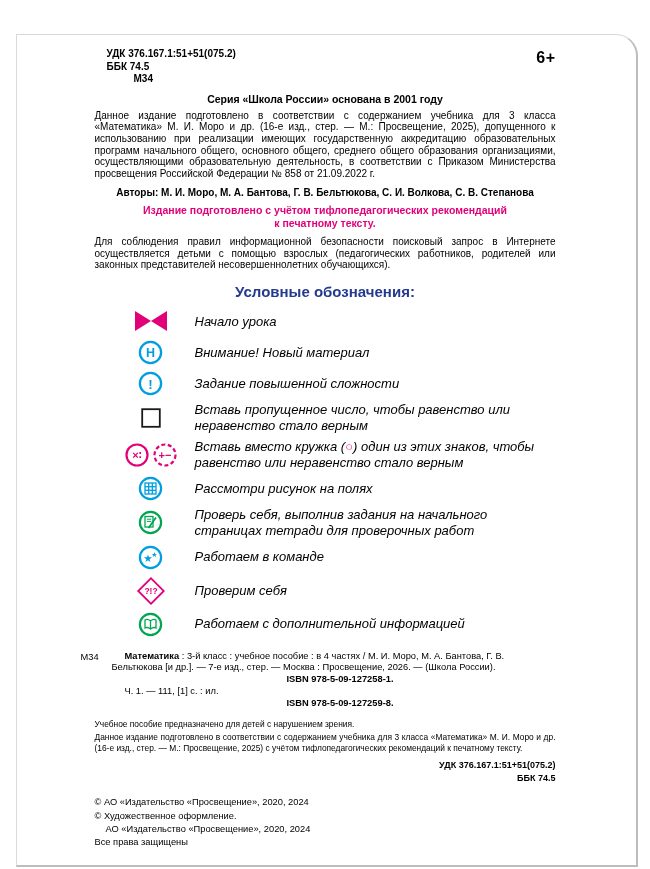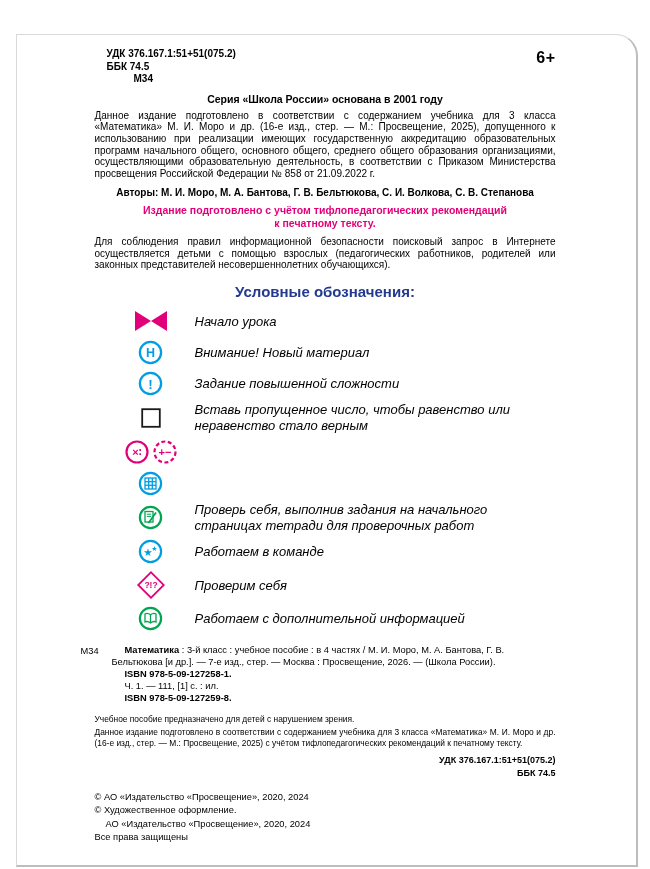--- a/index.html
+++ b/index.html
@@ -27,21 +27,21 @@
   .legend { margin-left:24px; }
   .legend-row { display:flex; align-items:center; margin-bottom:6px; min-height:25px; }
   .legend-icon { width:64px; flex:0 0 64px; display:flex; justify-content:center; align-items:center; }
   .legend-text { font-size:13px; line-height:1.2; margin-left:12px; max-width:376px;font-style:italic; }
   .circle-glyph { color:#e2007a; font-weight:bold; }
   svg text { font-family:"Liberation Sans", sans-serif; }
   .card { position:relative; margin:14px 0 0 17px; font-size:9.3px; line-height:1.28; }
   .card-code { position:absolute; left:-31px; top:1px; }
   .card-entry { text-indent:13px; margin:0; }
   .card-lines { padding-left:13px; }
-  .bold { font-weight:bold; }
+  .bold { font-weight:bold;text-align:center; }
   .smallprint { margin-top:9px; font-size:8.4px; line-height:1.32; }
   .smallprint .sp2 { margin-top:2px; text-align:justify; }
   .codes-right { text-align:right; font-size:9px; font-weight:bold; line-height:1.4; margin-top:5px; }
   .bottom { display:flex; justify-content:space-between; margin-top:12px; font-size:9.3px; line-height:1.42; }
   .isbns { font-weight:bold; margin-left:17px; }
   .isbns .isbn2 { margin-top:5px; }
   .copyright .indent { padding-left:11px; }
   p { margin:0; }
 </style>
 </head>
@@ -118,35 +118,37 @@
 
     <div class="legend-row">
       <span class="legend-icon">
         <svg width="54" height="26" viewBox="0 0 54 26" aria-hidden="true">
           <circle cx="13" cy="13" r="10.5" fill="none" stroke="#e2007a" stroke-width="2.2"></circle>
           <text x="13" y="17" text-anchor="middle" font-size="11" font-weight="bold" fill="#e2007a">×∶</text>
           <circle cx="41" cy="13" r="10.5" fill="none" stroke="#e2007a" stroke-width="2.2" stroke-dasharray="4 2.5"></circle>
           <text x="41" y="17" text-anchor="middle" font-size="11" font-weight="bold" fill="#e2007a">+−</text>
         </svg>
       </span>
+      <span class="legend-text"><span>Вставь вместо кружка (</span><span class="circle-glyph">○</span><span>) один из этих знаков, чтобы равенство или неравенство стало верным</span></span>
     </div>
 
     <div class="legend-row">
       <span class="legend-icon">
         <svg width="25" height="25" viewBox="0 0 25 25" aria-hidden="true">
           <circle cx="12.5" cy="12.5" r="10.6" fill="none" stroke="#009ee0" stroke-width="2.2"></circle>
           <g stroke="#009ee0" stroke-width="1.3" fill="none">
             <rect x="7" y="7" width="11" height="11"></rect>
             <line x1="10.7" y1="7" x2="10.7" y2="18"></line>
             <line x1="14.3" y1="7" x2="14.3" y2="18"></line>
             <line x1="7" y1="10.7" x2="18" y2="10.7"></line>
             <line x1="7" y1="14.3" x2="18" y2="14.3"></line>
           </g>
         </svg>
       </span>
+      <span class="legend-text">Рассмотри рисунок на полях</span>
     </div>
 
     <div class="legend-row">
       <span class="legend-icon">
         <svg width="25" height="25" viewBox="0 0 25 25" aria-hidden="true">
           <circle cx="12.5" cy="12.5" r="10.6" fill="none" stroke="#00a551" stroke-width="2.2"></circle>
           <rect x="7" y="6.5" width="8" height="10.5" fill="none" stroke="#00a551" stroke-width="1.3"></rect>
           <line x1="8.8" y1="9.2" x2="13.2" y2="9.2" stroke="#00a551" stroke-width="1"></line>
           <line x1="8.8" y1="11.4" x2="13.2" y2="11.4" stroke="#00a551" stroke-width="1"></line>
           <line x1="10.5" y1="18" x2="18" y2="7.5" stroke="#00a551" stroke-width="1.8"></line>

